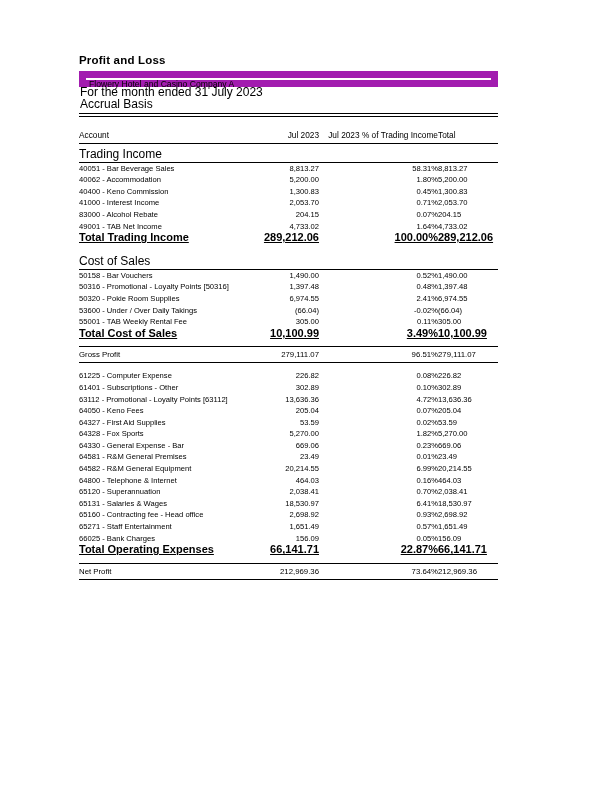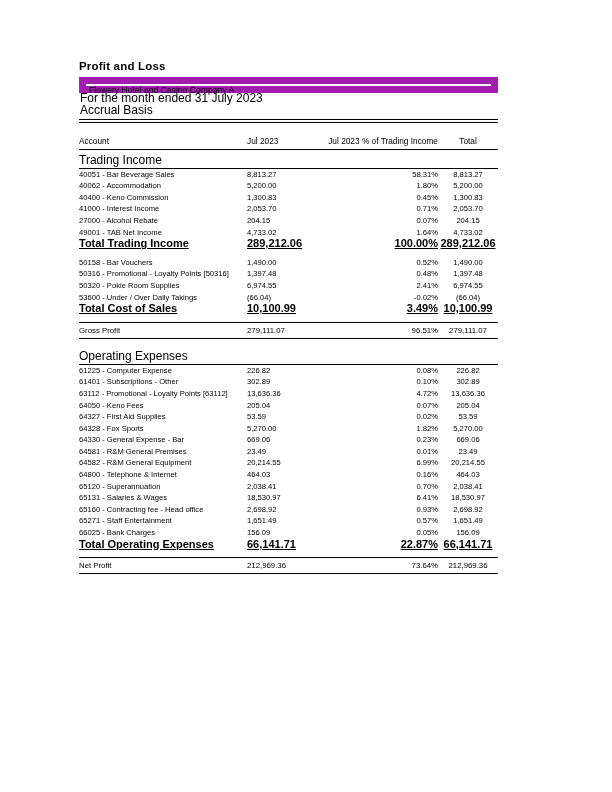--- a/index.html
+++ b/index.html
@@ -16,21 +16,21 @@
   }
   .page {
     position: relative;
     width: 612px;
     height: 792px;
     box-sizing: border-box;
   }
   .content {
     position: absolute;
     left: 79px;
-    top: 60px;
+    top: 54px;
     width: 419px;
   }
 
   
   .doc-title {
     font-size: 11.5px;
     font-weight: bold;
     letter-spacing: 0.2px;
     margin: 0 0 4px 0;
     line-height: 13px;
@@ -68,23 +68,23 @@
     line-height: 11.6px;
     white-space: nowrap;
     overflow: hidden;
   }
   col.c-acct  { width: 168px; }
   col.c-val   { width: 72px; }
   col.c-pct   { width: 119px; }
   col.c-total { width: 60px; }
 
   .acct  { text-align: left;  padding-left: 1px; }
-  .num   { padding-right: 2px; }
+  .num   { text-align: right; padding-right: 2px; }
   .pct   { text-align: right; padding-right: 3px; }
-  .tot   { text-align: center; padding-right: 1px; }
+  .tot   { text-align: left; padding-right: 1px; }
 
   
   tr.colhead td {
     font-size: 8.3px;
     line-height: 14px;
     padding-bottom: 1px;
   }
   tr.colhead {
     border-bottom: 1.1px solid #000;
     margin-top: 20px;
@@ -179,40 +179,43 @@
             <td class="pct">0.45%</td>
             <td class="tot">1,300.83</td>
           </tr>
           <tr class="data">
             <td class="acct">41000 - Interest Income</td>
             <td class="num">2,053.70</td>
             <td class="pct">0.71%</td>
             <td class="tot">2,053.70</td>
           </tr>
           <tr class="data">
-            <td class="acct">27000 - Alcohol Rebate</td>
+            <td class="acct">83000 - Alcohol Rebate</td>
             <td class="num">204.15</td>
             <td class="pct">0.07%</td>
             <td class="tot">204.15</td>
           </tr>
           <tr class="data">
             <td class="acct">49001 - TAB Net Income</td>
             <td class="num">4,733.02</td>
             <td class="pct">1.64%</td>
             <td class="tot">4,733.02</td>
           </tr>
           <tr class="total">
             <td class="acct">Total Trading Income</td>
             <td class="num">289,212.06</td>
             <td class="pct">100.00%</td>
             <td class="tot">289,212.06</td>
           </tr>
           <tr class="gap">
             <td colspan="4"></td>
           </tr>
+          <tr class="section ruled">
+            <td colspan="4" class="acct">Cost of Sales</td>
+          </tr>
           <tr class="data">
             <td class="acct">50158 - Bar Vouchers</td>
             <td class="num">1,490.00</td>
             <td class="pct">0.52%</td>
             <td class="tot">1,490.00</td>
           </tr>
           <tr class="data">
             <td class="acct">50316 - Promotional - Loyalty Points [50316]</td>
             <td class="num">1,397.48</td>
             <td class="pct">0.48%</td>
@@ -222,42 +225,45 @@
             <td class="acct">50320 - Pokie Room Supplies</td>
             <td class="num">6,974.55</td>
             <td class="pct">2.41%</td>
             <td class="tot">6,974.55</td>
           </tr>
           <tr class="data">
             <td class="acct">53600 - Under / Over Daily Takings</td>
             <td class="num">(66.04)</td>
             <td class="pct">-0.02%</td>
             <td class="tot">(66.04)</td>
+          </tr>
+          <tr class="data">
+            <td class="acct">55001 - TAB Weekly Rental Fee</td>
+            <td class="num">305.00</td>
+            <td class="pct">0.11%</td>
+            <td class="tot">305.00</td>
           </tr>
           <tr class="total">
             <td class="acct">Total Cost of Sales</td>
             <td class="num">10,100.99</td>
             <td class="pct">3.49%</td>
             <td class="tot">10,100.99</td>
           </tr>
           <tr class="gap">
             <td colspan="4"></td>
           </tr>
           <tr class="emph">
             <td class="acct">Gross Profit</td>
             <td class="num">279,111.07</td>
             <td class="pct">96.51%</td>
             <td class="tot">279,111.07</td>
           </tr>
           <tr class="gap">
             <td colspan="4"></td>
           </tr>
-          <tr class="section ruled">
-            <td colspan="4" class="acct">Operating Expenses</td>
-          </tr>
           <tr class="data">
             <td class="acct">61225 - Computer Expense</td>
             <td class="num">226.82</td>
             <td class="pct">0.08%</td>
             <td class="tot">226.82</td>
           </tr>
           <tr class="data">
             <td class="acct">61401 - Subscriptions - Other</td>
             <td class="num">302.89</td>
             <td class="pct">0.10%</td>

